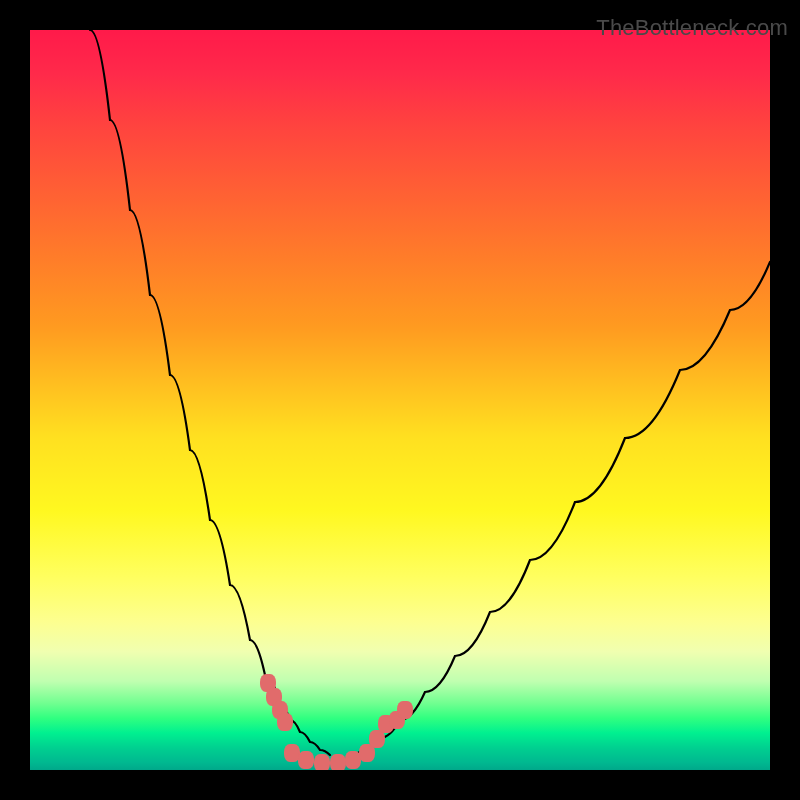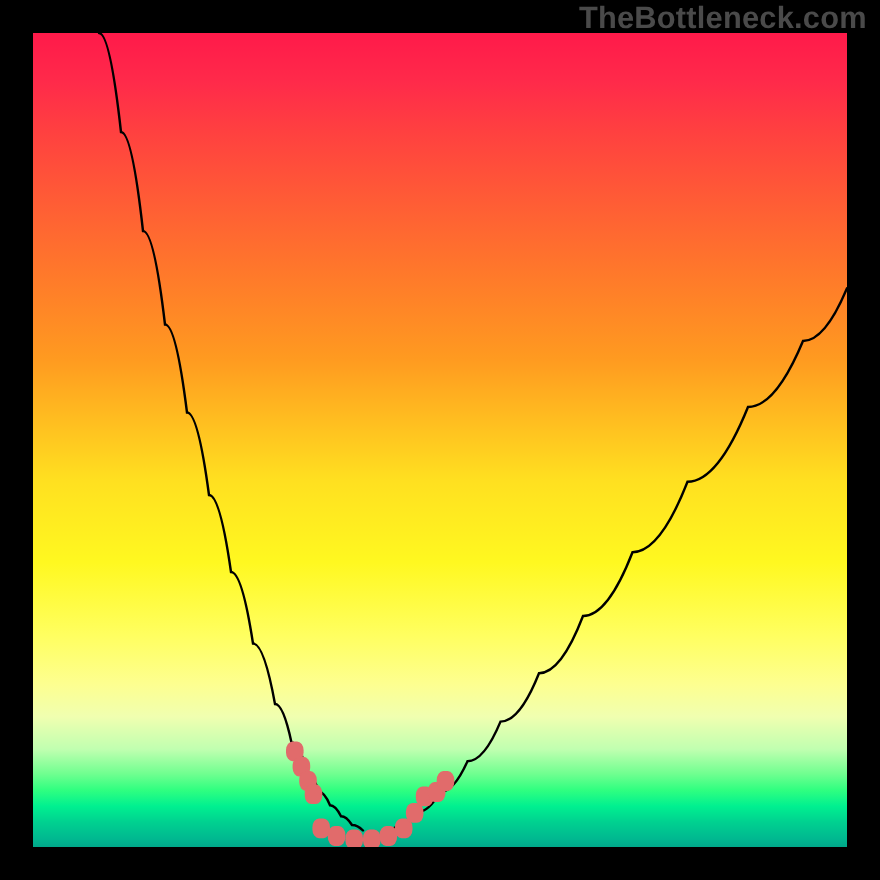--- a/index.html
+++ b/index.html
@@ -44,25 +44,25 @@
       #70ff90 91%,
       #30ff80 93%,
       #00f090 95%,
       #00d090 97%,
       #00b890 99%,
       #00a88a 100%
     );
   }
   .watermark {
     position: absolute;
-    top: 0;
+    top: 15px;
     right: 12px;
     color: #4a4a4a;
-    font-size: 28px;
-    font-weight: 700;
+    font-size: 22px;
+    font-weight: 400;
     letter-spacing: 0.2px;
     z-index: 20;
   }
   svg.curves {
     position: absolute;
     inset: 0;
     z-index: 5;
   }
   svg.markers {
     position: absolute;

